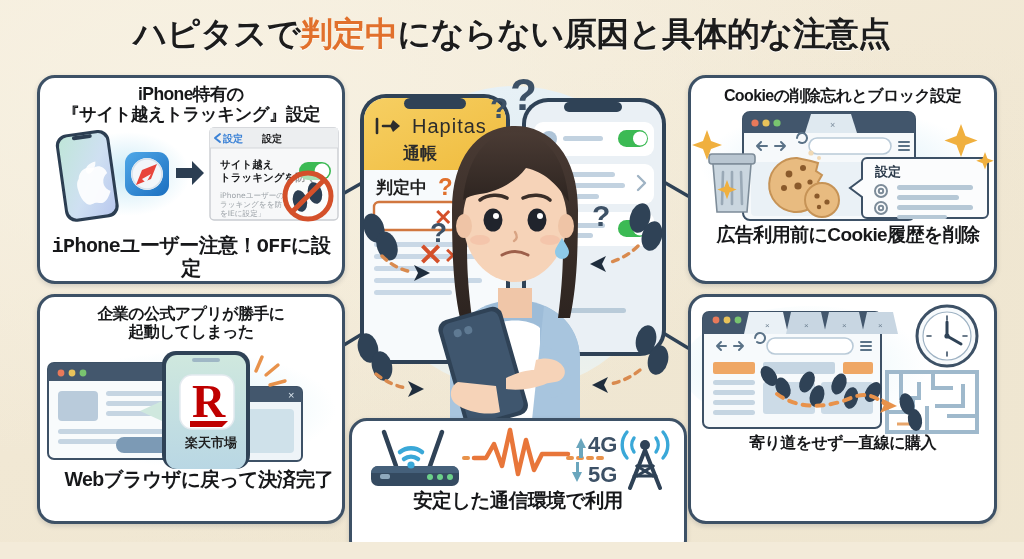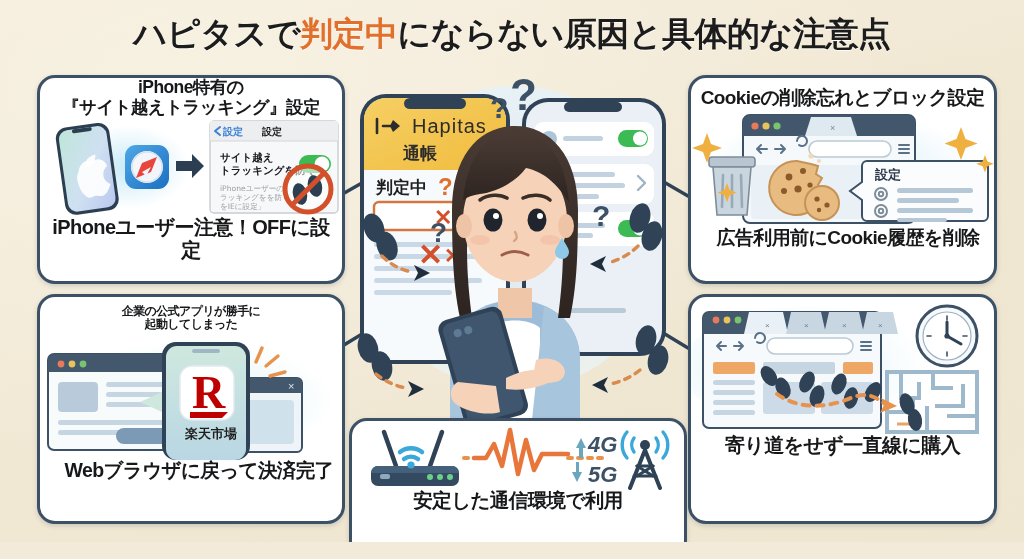--- a/index.html
+++ b/index.html
@@ -47,42 +47,42 @@
     overflow:hidden;
   }
   .card .hd,.card .ft{
     text-align:center;font-weight:bold;color:#17181a;
     line-height:1.12;letter-spacing:-0.6px;
     padding:0 4px;white-space:pre-line;
   }
   .card .art{position:relative;}
 
   #card-tl{left:37px;top:75px;width:302px;height:203px;}
-  #card-tl .hd{font-size:17.5px;padding-top:0;}
+  #card-tl .hd{font-size:17.5px;padding-top:7px;}
   #card-tl .art{height:96px;margin-top:2px;}
-  #card-tl .ft{font-size:20px;margin-top:1px;}
+  #card-tl .ft{font-size:20px;margin-top:14px;font-family:Liberation Mono, monospace;}
 
   #card-tr{left:688px;top:75px;width:303px;height:203px;}
-  #card-tr .hd{font-size:19px;padding-top:9px;}
+  #card-tr .hd{font-size:16px;padding-top:9px;}
   #card-tr .art{height:118px;margin-top:1px;}
   #card-tr .ft{font-size:19px;padding-left:15px;}
 
   #card-bl{left:37px;top:294px;width:302px;height:224px;}
-  #card-bl .hd{font-size:12px;padding-top:8px;}
+  #card-bl .hd{font-size:16px;padding-top:8px;}
   #card-bl .art{height:126px;margin-top:2px;}
   #card-bl .ft{font-size:19.5px;margin-left:16px;}
 
   #card-br{left:688px;top:294px;width:303px;height:224px;}
   #card-br .hd{font-size:18.5px;padding-top:9px;}
   #card-br .art{height:136px;margin-top:1px;}
-  #card-br .ft{font-size:20px;}
+  #card-br .ft{font-size:16px;}
 
   #card-bc{left:349px;top:418px;width:332px;height:134px;}
   #card-bc .hd{font-size:18px;padding-top:7px;}
-  #card-bc .art{height:68px;margin-top:1px;font-style:italic;}
+  #card-bc .art{height:68px;margin-top:1px;}
   #card-bc .ft{font-size:19.5px;}
 
   svg{display:block;}
 </style>
 </head>
 <body>
 
 <div id="stage">
 
   <div class="paper"></div>

